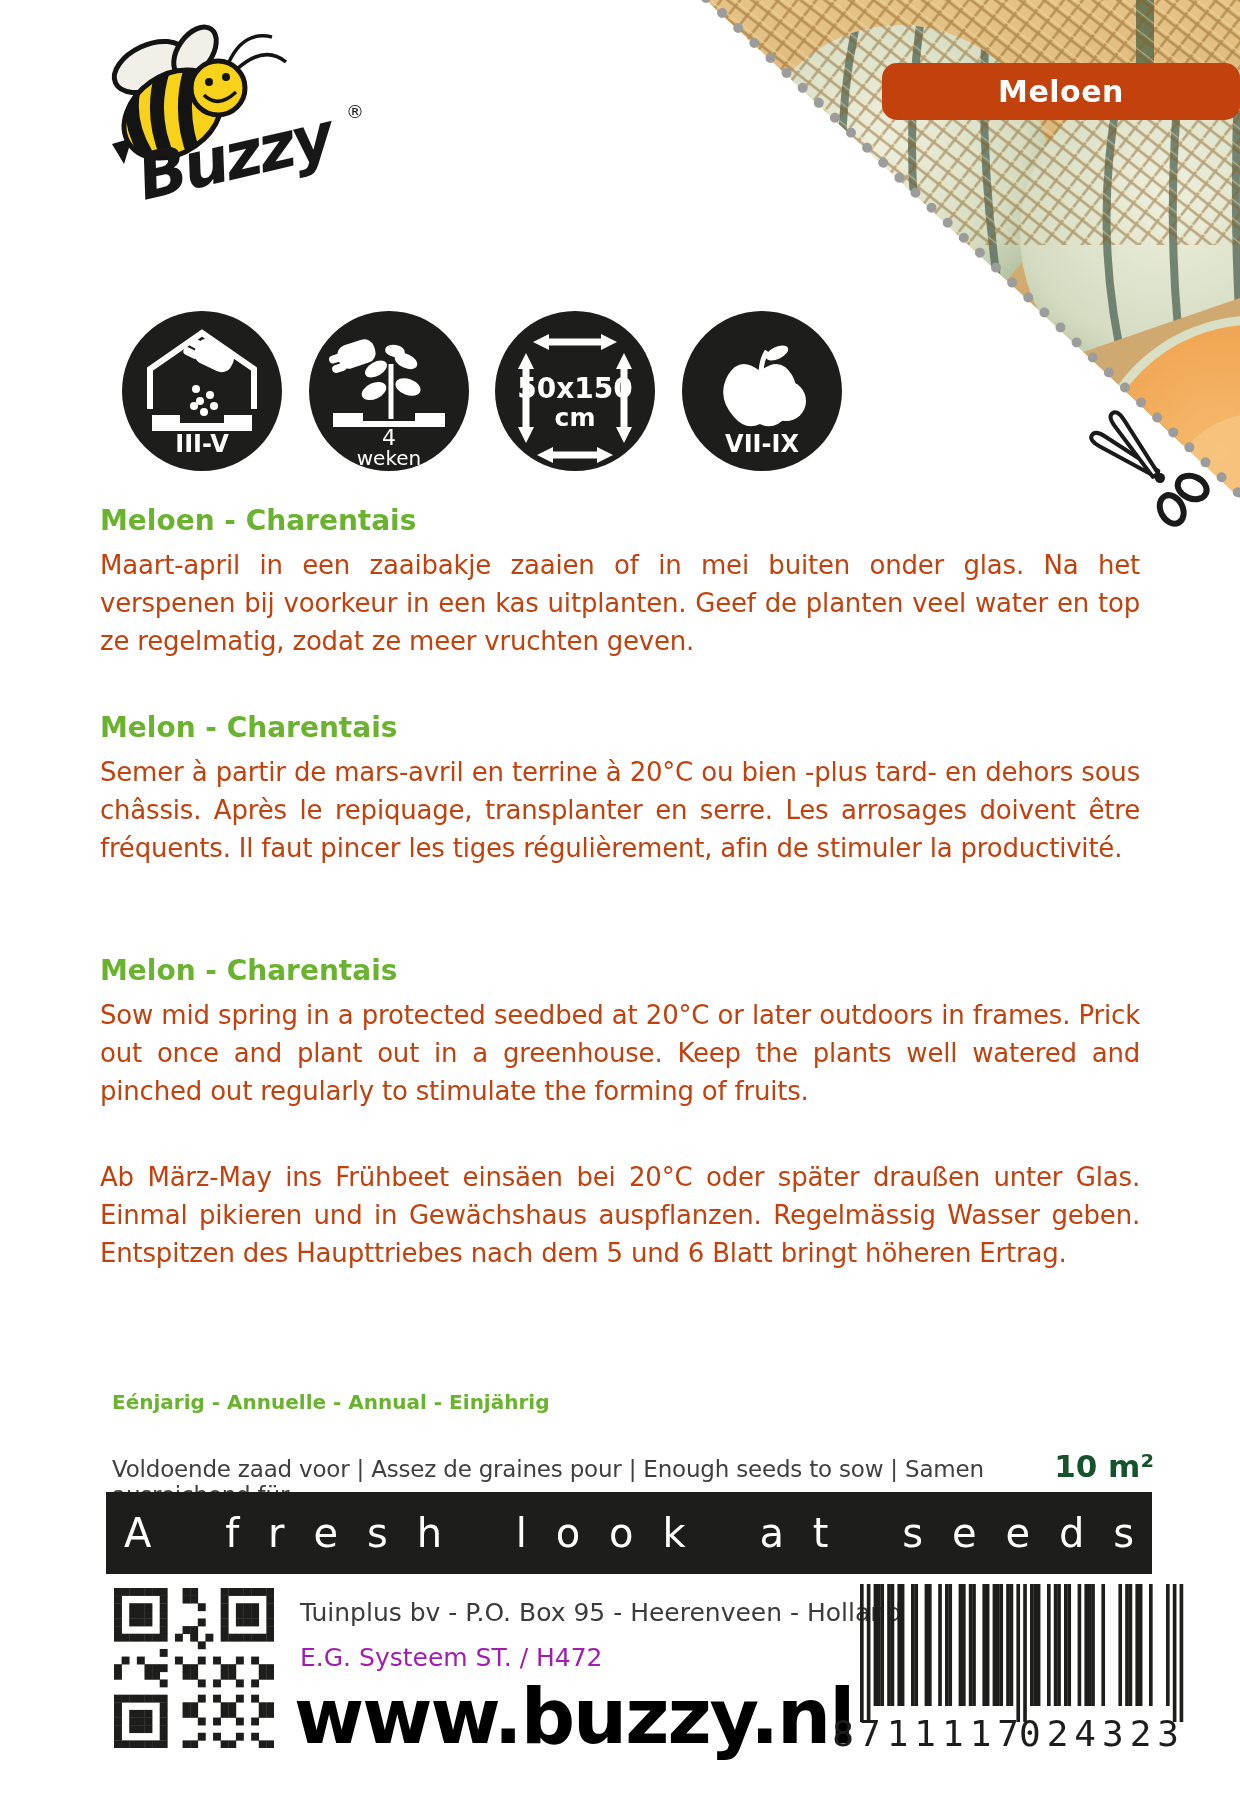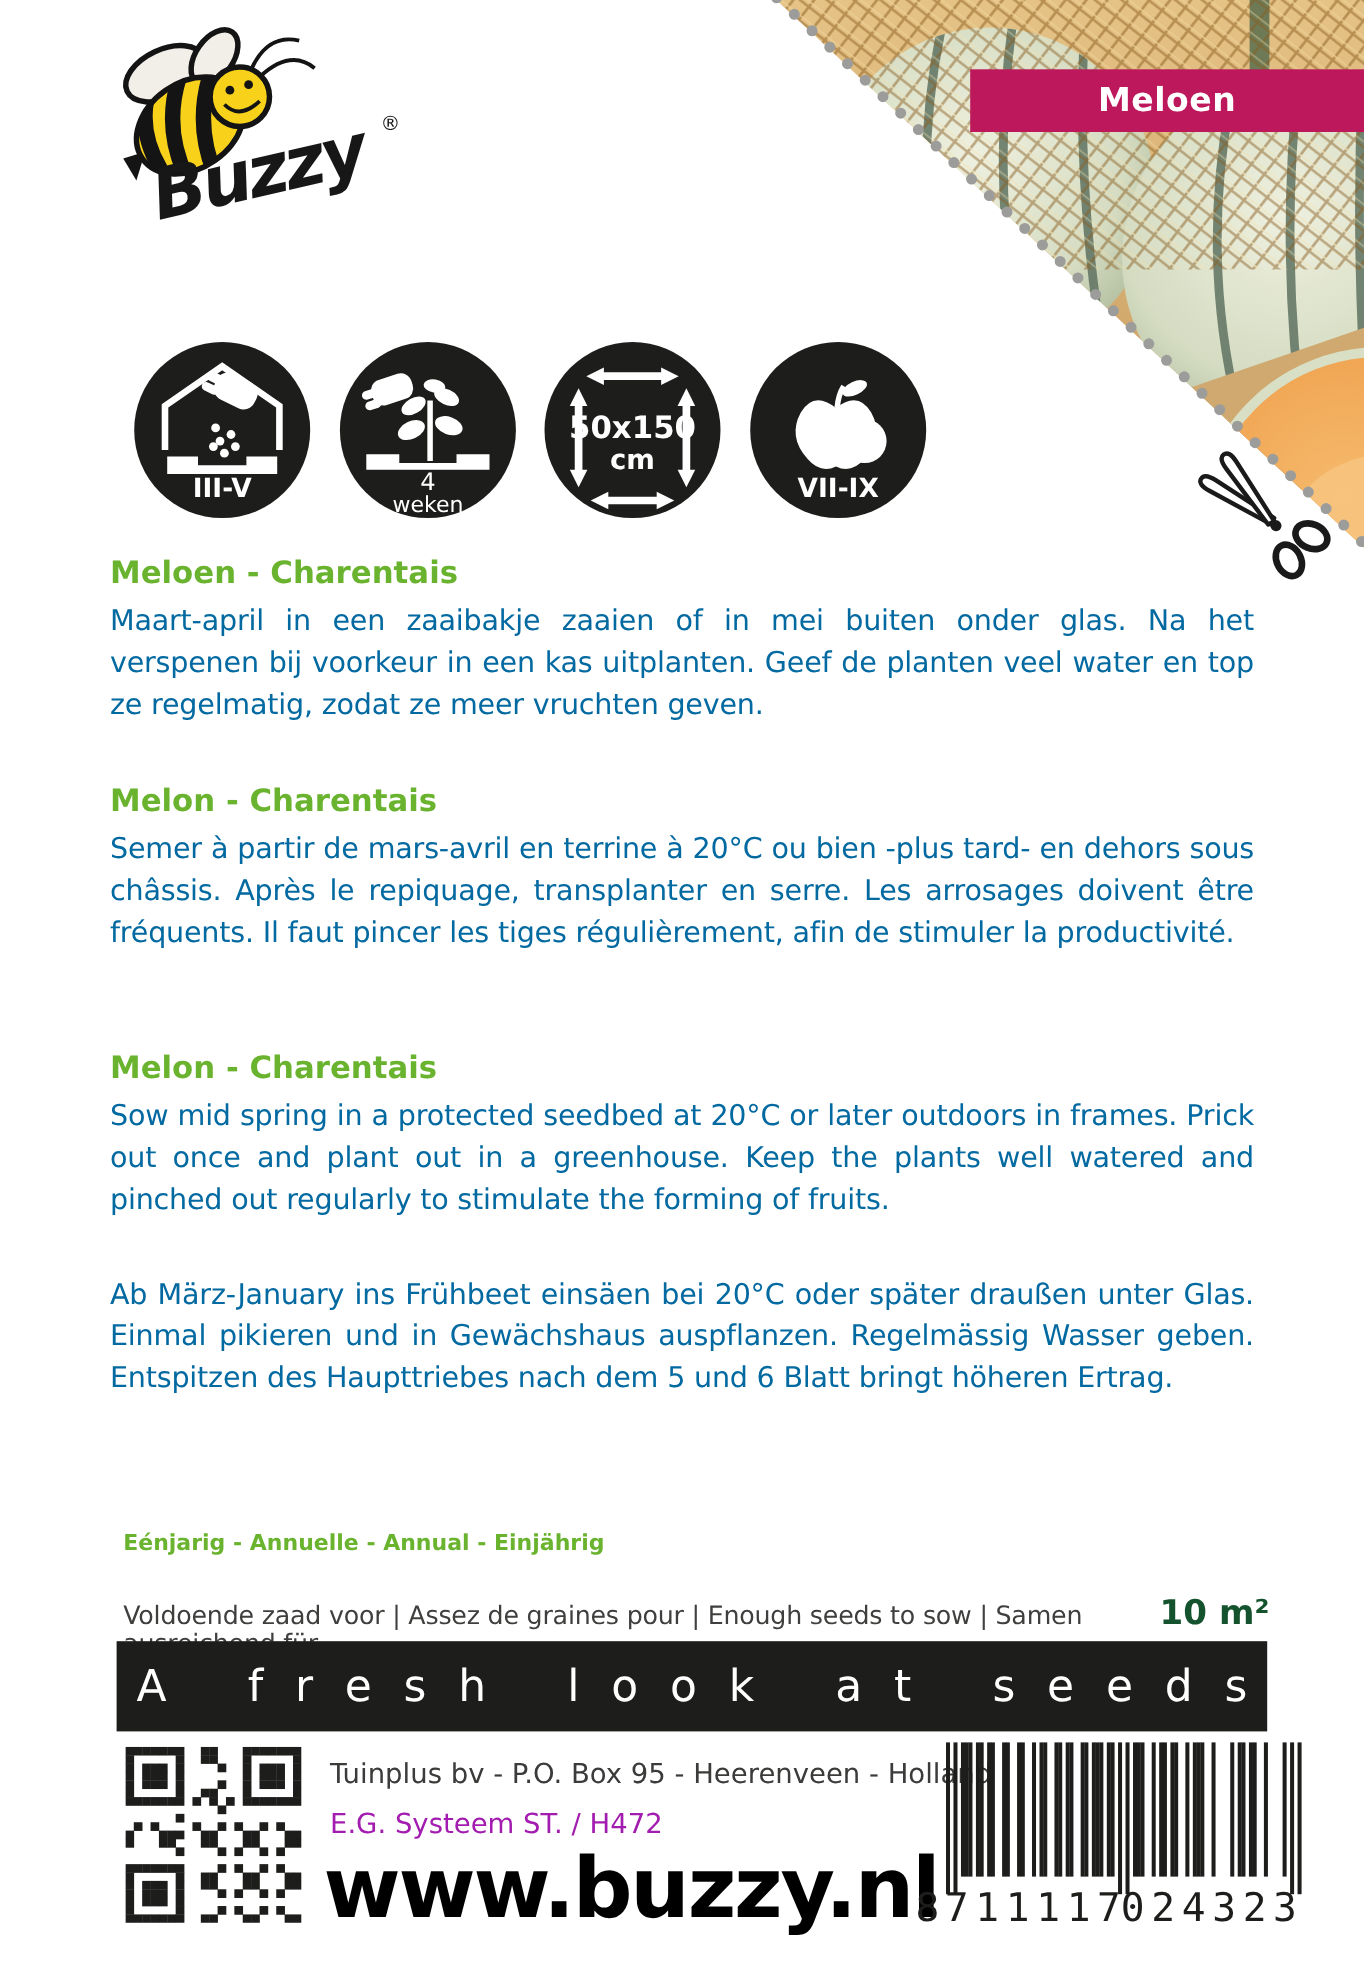--- a/index.html
+++ b/index.html
@@ -3,31 +3,31 @@
 <meta charset="utf-8">
 <style>
   html,body{margin:0;padding:0;background:#e8e8e8;}
   .sheet{
     position:relative;width:1240px;height:1800px;margin:0 auto;background:#ffffff;
     font-family:"DejaVu Sans","Liberation Sans",sans-serif;overflow:hidden;
   }
   svg{display:block}
   .photo-svg{position:absolute;top:0;left:0;z-index:1}
   .category-banner{
-    position:absolute;left:882px;top:63px;width:358px;height:57px;background:#be185d;
-    display:flex;align-items:center;justify-content:center;z-index:2;
+    position:absolute;left:882px;top:63px;width:358px;height:57px;background:#c2410c;
+    display:flex;align-items:center;justify-content:center;z-index:2;border-radius:15px;
   }
   .category-banner span{color:#fff;font-weight:bold;font-size:30px;letter-spacing:.5px}
   .logo-svg{position:absolute;left:78px;top:22px;z-index:3}
   .icon-circle{position:absolute;top:309px;z-index:2}
   .ic1{left:120px}.ic2{left:307px}.ic3{left:493px}.ic4{left:680px}
   .section{position:absolute;left:100px;width:1040px;z-index:2}
   .s1{top:505px}.s2{top:712px}.s3{top:955px}.s4{top:1158px}
   .section h2{margin:0 0 9px 0;font-size:28px;line-height:32px;color:#69b32e;font-weight:bold}
-  .section p{margin:0;font-size:26px;line-height:38px;color:#0369a1;text-align:justify;letter-spacing:-.2px}
+  .section p{margin:0;font-size:26px;line-height:38px;color:#c2410c;text-align:justify;letter-spacing:-.2px}
   .annual-line{position:absolute;left:112px;top:1390px;font-size:20px;font-weight:bold;color:#69b32e;z-index:2}
   .seeds-line{position:absolute;left:112px;top:1448px;width:1042px;display:flex;justify-content:space-between;align-items:baseline;z-index:2}
   .seeds-line .txt{font-size:23px;color:#3f3f3e;letter-spacing:-.2px}
   .seeds-line .area{font-size:31px;font-weight:bold;color:#14532d;white-space:nowrap}
   .tagline-bar{
     position:absolute;left:106px;top:1492px;width:1046px;height:82px;background:#1d1d1b;
     display:flex;align-items:center;z-index:2;
   }
   .tagline-letters{flex:1;display:flex;justify-content:space-between;align-items:center;padding:0 18px;color:#fff;font-size:40px;font-weight:400}
   .tagline-letters .sp{width:16px}
@@ -221,21 +221,21 @@
   </section>
   <section class="section s2">
     <h2>Melon - Charentais</h2>
     <p>Semer à partir de mars-avril en terrine à 20°C ou bien -plus tard- en dehors sous châssis. Après le repiquage, transplanter en serre. Les arrosages doivent être fréquents. Il faut pincer les tiges régulièrement, afin de stimuler la productivité.</p>
   </section>
   <section class="section s3">
     <h2>Melon - Charentais</h2>
     <p>Sow mid spring in a protected seedbed at 20°C or later outdoors in frames. Prick out once and plant out in a greenhouse. Keep the plants well watered and pinched out regularly to stimulate the forming of fruits.</p>
   </section>
   <section class="section s4">
-    <p>Ab März-January ins Frühbeet einsäen bei 20°C oder später draußen unter Glas. Einmal pikieren und in Gewächshaus auspflanzen. Regelmässig Wasser geben. Entspitzen des Haupttriebes nach dem 5 und 6 Blatt bringt höheren Ertrag.</p>
+    <p>Ab März-May ins Frühbeet einsäen bei 20°C oder später draußen unter Glas. Einmal pikieren und in Gewächshaus auspflanzen. Regelmässig Wasser geben. Entspitzen des Haupttriebes nach dem 5 und 6 Blatt bringt höheren Ertrag.</p>
   </section>
 
   <div class="annual-line">Eénjarig - Annuelle - Annual - Einjährig</div>
 
   <div class="seeds-line">
     <span class="txt">Voldoende zaad voor | Assez de graines pour | Enough seeds to sow | Samen ausreichend für</span>
     <span class="area">10 m²</span>
   </div>
 
   <div class="tagline-bar">

